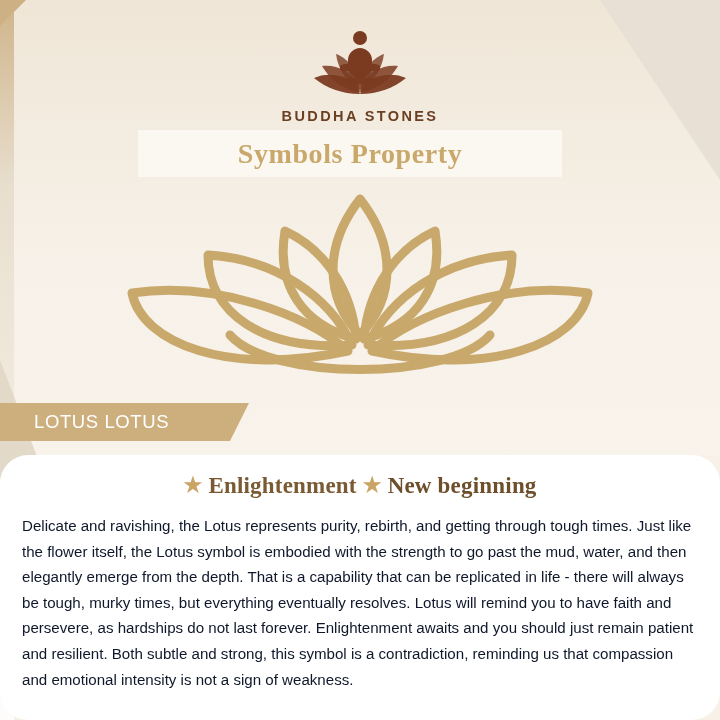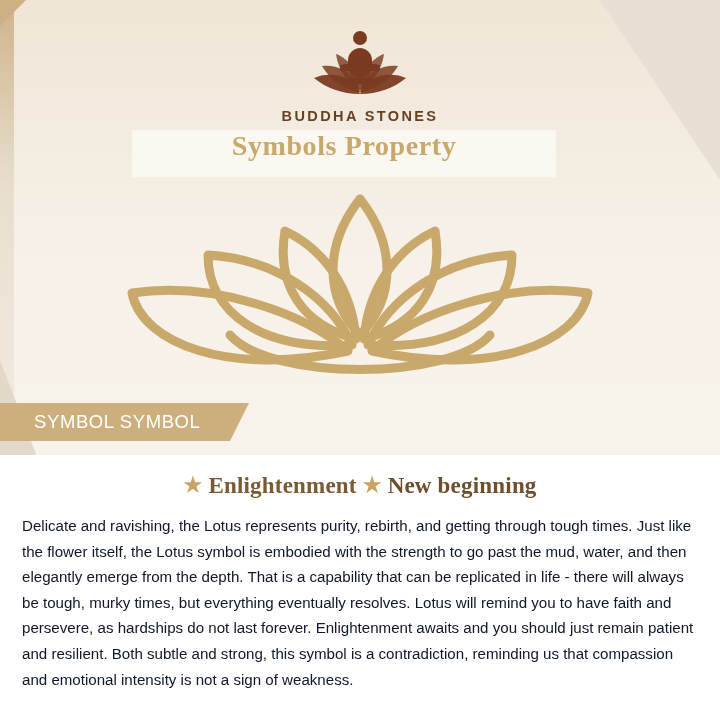--- a/index.html
+++ b/index.html
@@ -71,28 +71,28 @@
     margin-top: 6px;
     font-size: 14.5px;
     letter-spacing: 2.4px;
     font-weight: bold;
     color: #6a3f22;
   }
 
   
   .title-band {
     position: absolute;
-    left: 132px;
+    left: 138px;
     top: 130px;
     width: 424px;
     height: 47px;
     background: #fbf7f1;
     z-index: 5;
     display: flex;
-    align-items: flex-start;
+    align-items: center;
     justify-content: center;
   }
   .title-band .title-text {
     font-family: "Liberation Serif", serif;
     font-weight: bold;
     font-size: 28px;
     color: #c9a86b;
     letter-spacing: .6px;
   }
 
@@ -133,20 +133,21 @@
   }
 
   
   .body-panel {
     position: absolute;
     left: 0; right: 0;
     top: 455px;
     bottom: 0;
     background: #ffffff;
     z-index: 5;
+    border-radius: 28px;
   }
   .headline {
     margin-top: 18px;
     text-align: center;
     font-family: "Liberation Serif", serif;
     font-weight: bold;
     font-size: 23px;
     color: #7a5a33;
     letter-spacing: .2px;
     white-space: nowrap;
@@ -220,21 +221,21 @@
           <path d="M52 108 C62 158 148 192 268 166 C224 128 134 96 52 108 Z"></path>
           <path d="M508 108 C498 158 412 192 292 166 C336 128 426 96 508 108 Z"></path>
 
           <path d="M150 150 C190 196 370 196 410 150"></path>
         </g>
       </svg>
     </span>
   </div>
 
   <div class="ribbon">
-    <span class="ribbon-label">SYMBOL SYMBOL</span>
+    <span class="ribbon-label">LOTUS LOTUS</span>
   </div>
 
   <div class="body-panel">
     <div class="headline">
       <span class="star">★</span>
       <span class="hl-a">Enlightenment</span>
       <span class="star">★</span>
       <span class="hl-b">New beginning</span>
     </div>
     <p class="paragraph">Delicate and ravishing, the Lotus represents purity, rebirth, and getting through tough times. Just like the flower itself, the Lotus symbol is embodied with the strength to go past the mud, water, and then elegantly emerge from the depth. That is a capability that can be replicated in life - there will always be tough, murky times, but everything eventually resolves. Lotus will remind you to have faith and persevere, as hardships do not last forever. Enlightenment awaits and you should just remain patient and resilient. Both subtle and strong, this symbol is a contradiction, reminding us that compassion and emotional intensity is not a sign of weakness.</p>

